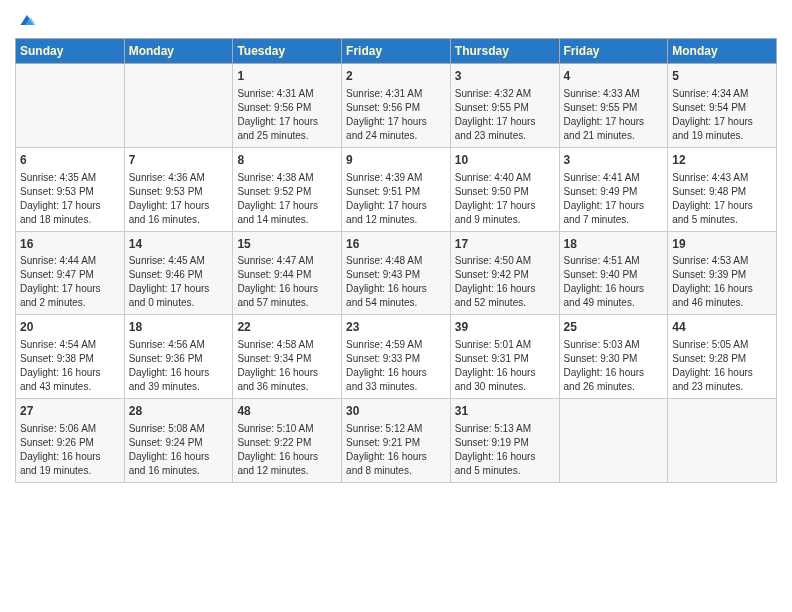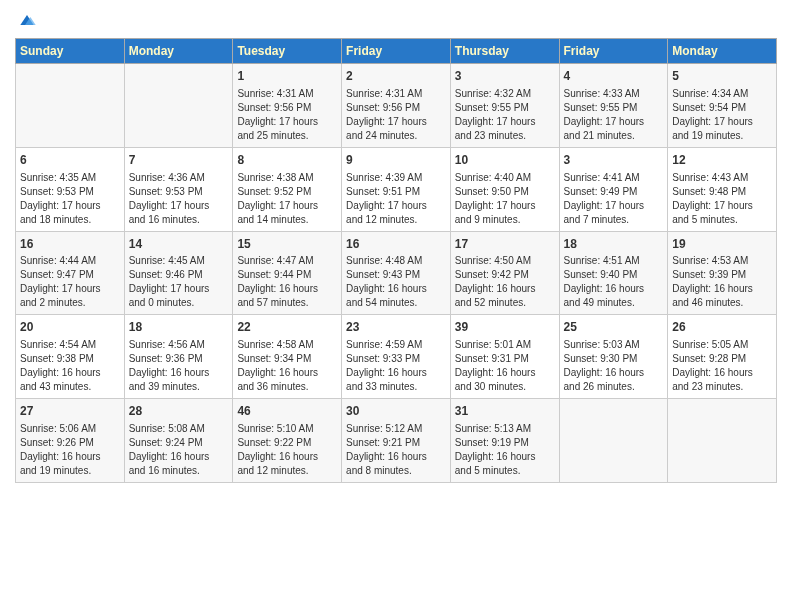--- a/index.html
+++ b/index.html
@@ -238,35 +238,35 @@
           </td>
           <td>
             <span class="day-number">39</span>
             <div class="day-info">Sunrise: 5:01 AM<br>Sunset: 9:31 PM<br>Daylight: 16 hours and 30 minutes.</div>
           </td>
           <td>
             <span class="day-number">25</span>
             <div class="day-info">Sunrise: 5:03 AM<br>Sunset: 9:30 PM<br>Daylight: 16 hours and 26 minutes.</div>
           </td>
           <td>
-            <span class="day-number">26</span>
+            <span class="day-number">44</span>
             <div class="day-info">Sunrise: 5:05 AM<br>Sunset: 9:28 PM<br>Daylight: 16 hours and 23 minutes.</div>
           </td>
         </tr>
         <tr>
           <td>
             <span class="day-number">27</span>
             <div class="day-info">Sunrise: 5:06 AM<br>Sunset: 9:26 PM<br>Daylight: 16 hours and 19 minutes.</div>
           </td>
           <td>
             <span class="day-number">28</span>
             <div class="day-info">Sunrise: 5:08 AM<br>Sunset: 9:24 PM<br>Daylight: 16 hours and 16 minutes.</div>
           </td>
           <td>
-            <span class="day-number">46</span>
+            <span class="day-number">48</span>
             <div class="day-info">Sunrise: 5:10 AM<br>Sunset: 9:22 PM<br>Daylight: 16 hours and 12 minutes.</div>
           </td>
           <td>
             <span class="day-number">30</span>
             <div class="day-info">Sunrise: 5:12 AM<br>Sunset: 9:21 PM<br>Daylight: 16 hours and 8 minutes.</div>
           </td>
           <td>
             <span class="day-number">31</span>
             <div class="day-info">Sunrise: 5:13 AM<br>Sunset: 9:19 PM<br>Daylight: 16 hours and 5 minutes.</div>
           </td>

